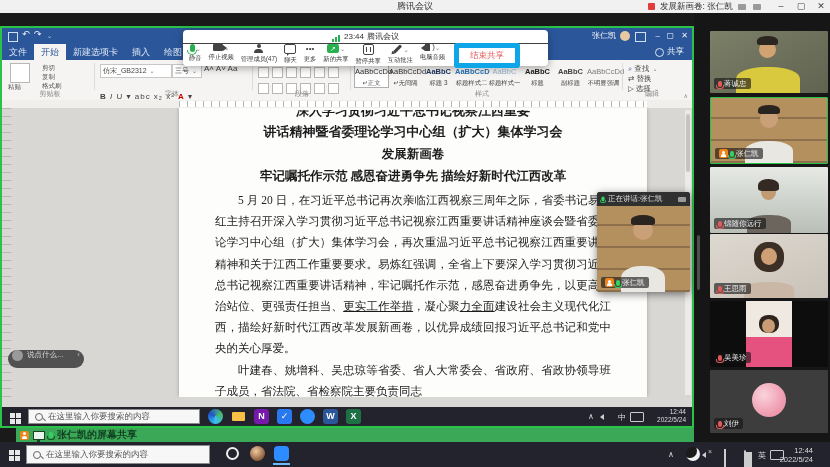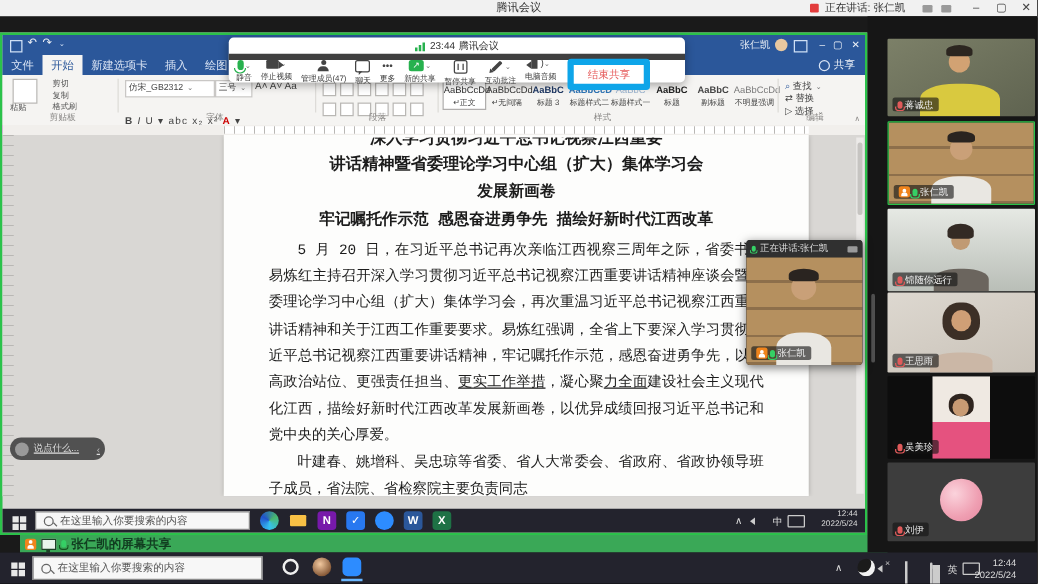--- a/index.html
+++ b/index.html
@@ -31,21 +31,21 @@
   .styl{width:33px;text-align:center;}
   .styl .p{font-size:7.5px;line-height:12px;white-space:nowrap;}
   .styl .n{font-size:6.3px;color:#444;line-height:9px;white-space:nowrap;}
   .editrow{font-size:7.5px;color:#444;line-height:10px;white-space:nowrap;}
   
   .ruler{background:#f1efec;}
   .ticks{background:repeating-linear-gradient(90deg,#b9b7b4 0 1px,transparent 1px 8px);}
   .vticks{background:repeating-linear-gradient(0deg,#b9b7b4 0 1px,transparent 1px 8px);}
   
   #page{background:#fdfdfc;box-shadow:0 0 4px rgba(0,0,0,.25);}
-  .doc{font-family:Liberation Mono, monospace;color:#1c1c1c;}
+  .doc{font-family:Liberation Serif, serif;color:#1c1c1c;}
   .dtitle{font-weight:bold;text-align:center;font-size:13px;line-height:22px;}
   .dbody{font-size:11.5px;line-height:21.2px;text-align:justify;text-indent:2em;margin:0;}
   .u{text-decoration:underline;}
   
   #wstatus{background:#f2f1ef;border-top:1px solid #d5d3d0;font-size:7.5px;color:#555;}
   .vico{width:8px;height:8px;border:1px solid #8a8886;background:#fff;margin-left:3px;}
   
   #mtoolbar{background:#fff;border-radius:4px;box-shadow:0 2px 8px rgba(0,0,0,.35);z-index:50;}
   .mbtn{display:flex;flex-direction:column;align-items:center;justify-content:flex-start;height:22px;}
   .mbtn .lab{font-size:6.3px;color:#3a3a3a;margin-top:2px;white-space:nowrap;}
@@ -105,31 +105,31 @@
   .kbi{width:12px;height:8px;border:1px solid #ccc;border-radius:1px;}
   .notif{width:10px;height:10px;background:#ddd;clip-path:polygon(0 0,100% 0,100% 100%,55% 100%,35% 100%,0 78%);position:relative;}
   .badge2{position:absolute;font-size:6px;color:#111;right:-2px;bottom:-2px;background:#fff;border-radius:50%;width:7px;height:7px;line-height:7px;text-align:center;border:1px solid #888;box-sizing:border-box;}
   
   #sharebar{background:#3aa857;color:#113d20;font-size:10px;margin-left:16px;}
   .monico{width:10px;height:7px;border:1.2px solid #1c4226;background:#e8f5ec;position:relative;}
   .monico::after{content:"";position:absolute;left:2.5px;bottom:-3px;width:3px;height:2px;background:#1c4226;}
   
   #fvideo{z-index:40;box-shadow:0 2px 8px rgba(0,0,0,.5);border-radius:3px;overflow:hidden;background:#222;}
   
-  #chatpill{background:rgba(72,72,72,.94);border-radius:9px;z-index:45;display:flex;align-items:center;color:#ddd;text-decoration:underline;}
+  #chatpill{background:rgba(72,72,72,.94);border-radius:9px;z-index:45;display:flex;align-items:flex-start;color:#ddd;}
 </style>
 </head>
 <body>
 
 <div id="root">
 
   <div id="titlebar" class="ab">
     <div class="ab" style="left:0;right:0;text-align:center;line-height:13px;">腾讯会议</div>
     <span class="redspk ab" style="left:648px;top:3px;"></span>
-    <span class="ab" style="left:660px;top:0;line-height:13px;font-size:8.5px;">正在讲话: 张仁凯</span>
+    <span class="ab" style="left:660px;top:0;line-height:13px;font-size:8.5px;">发展新画卷: 张仁凯</span>
     <span class="grayico ab" style="left:738px;top:4px;"></span>
     <span class="grayico ab" style="left:753px;top:4px;"></span>
     <span class="winctl ab" style="left:772px;">–</span>
     <span class="winctl ab" style="left:792px;">▢</span>
     <span class="winctl ab" style="left:812px;">✕</span>
   </div>
 
   <div id="stage" class="ab">
 
     <div id="shared" class="ab">
@@ -275,21 +275,21 @@
         <span class="spx ab" style="left:602px;top:6px;"></span>
         <span class="tray ab" style="left:616px;top:5px;">中</span>
         <span class="kbi ab" style="left:628px;top:5px;"></span>
         <span class="tray ab" style="left:644px;top:1px;width:40px;text-align:right;font-size:6.5px;line-height:8px;">
           <span>12:44</span><br><span>2022/5/24</span>
         </span>
       </div>
     </div>
 
     <div id="mtoolbar" class="ab" style="left:183px;top:17px;width:365px;height:36px;">
-      <div class="flex" style="height:13px;justify-content:center;gap:3px;border-bottom:5px solid #404040;">
+      <div class="flex" style="height:13px;justify-content:center;gap:3px;border-bottom:1px solid #404040;">
         <span class="sig"><i style="height:3px;"></i><i style="height:5px;"></i><i style="height:7px;"></i></span>
         <span style="font-size:8px;color:#333;">23:44</span>
         <span style="font-size:8px;color:#333;">腾讯会议</span>
       </div>
       <div class="flex" style="height:22px;padding:0 6px;gap:7px;">
         <div class="mbtn">
             <span class="flex">
               <span class="icn-mic"></span>
               <span class="caret">⌄</span>
             </span>

